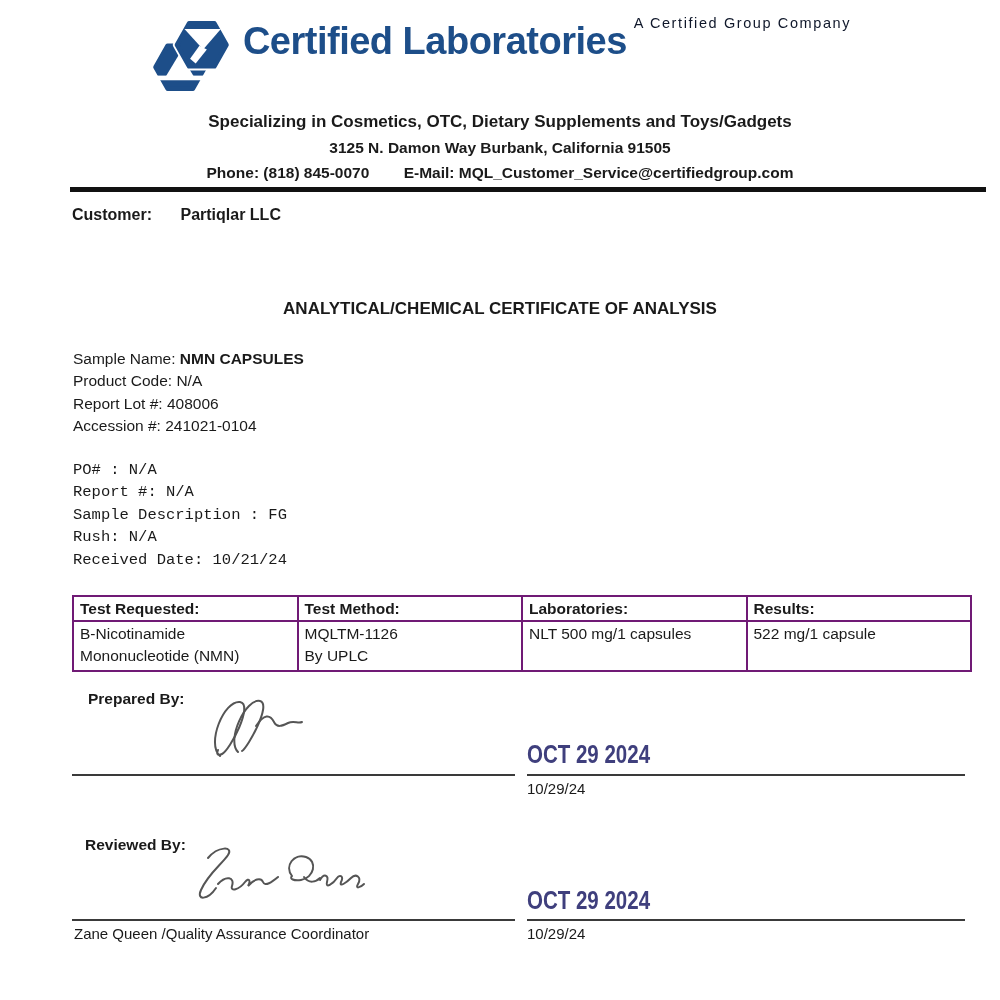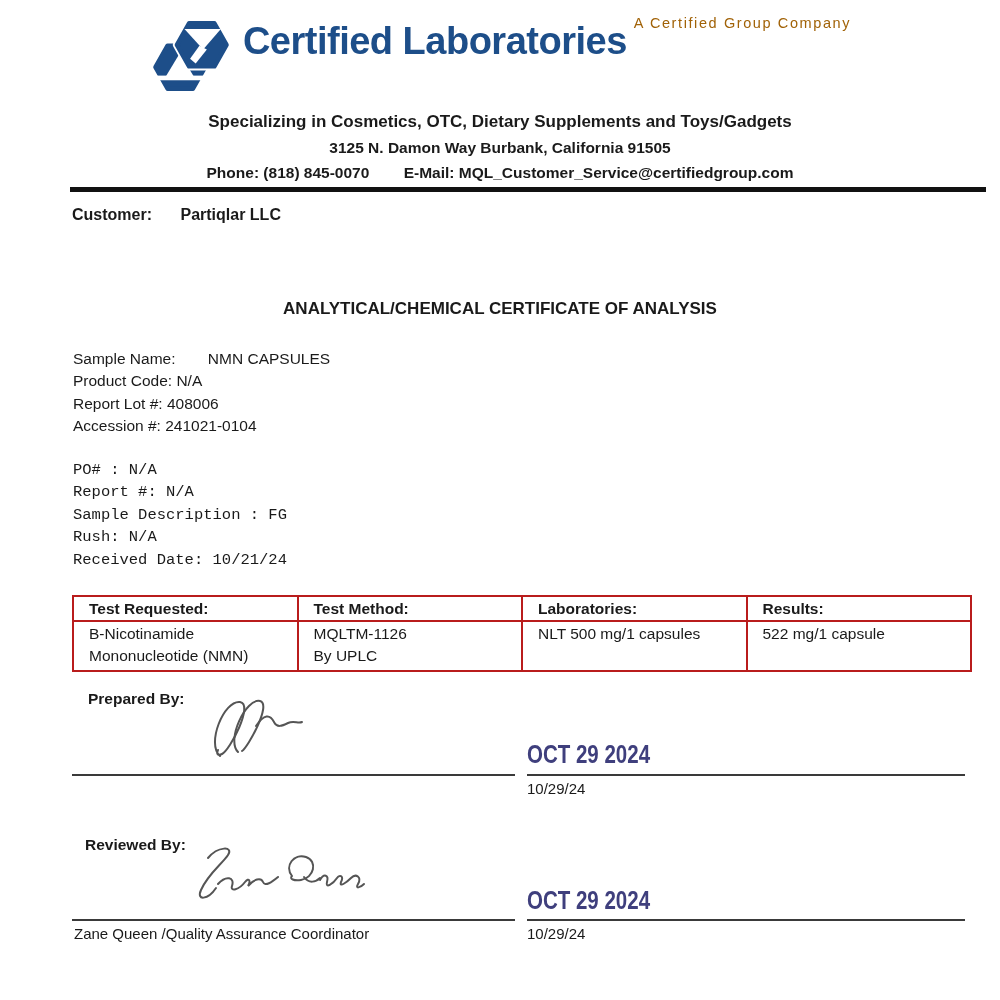--- a/index.html
+++ b/index.html
@@ -6,40 +6,40 @@
   .page{
     position:relative;width:1000px;height:1000px;background:#ffffff;
     font-family:"Liberation Sans",sans-serif;color:#1a1a1a;overflow:hidden;
     margin:0 auto;
   }
   
   .brand-row{position:absolute;top:12px;left:0;width:100%;display:flex;justify-content:center;align-items:flex-start;gap:10px;}
   .logo{width:84px;height:88px;flex:0 0 auto;}
   .brand-text{display:flex;flex-direction:row;}
   .brand-name{font-size:38px;font-weight:700;color:#1d4e89;letter-spacing:-0.5px;line-height:1.15;margin-top:8px;}
-  .brand-tagline{font-size:14.5px;color:#a16207;letter-spacing:1.6px;margin-top:3px;margin-left:7px;font-weight:400;}
+  .brand-tagline{font-size:14.5px;color:#0f172a;letter-spacing:1.6px;margin-top:3px;margin-left:7px;font-weight:400;}
   .center-line{position:absolute;left:0;width:100%;text-align:center;font-weight:700;}
   .hdr1{top:112px;font-size:17px;}
   .hdr2{top:139px;font-size:15.5px;}
   .hdr3{top:164px;font-size:15.5px;}
   .hdr3 .email-part{margin-left:30px;}
   .rule{position:absolute;top:187px;left:70px;width:916px;height:5px;background:#111;}
   
   .customer-row{position:absolute;top:206px;left:72px;font-size:16px;font-weight:700;}
   .customer-row .cust-value{margin-left:24px;}
   
   .doc-title{position:absolute;top:299px;left:0;width:100%;text-align:center;font-weight:700;font-size:17px;}
   
   .info-block{position:absolute;left:73px;font-size:15.5px;line-height:22.4px;}
   .sample-block{top:348px;}
   .order-block{top:459px;font-family:Liberation Mono, monospace;}
-  .bold{font-weight:400;margin-left:28px;}
+  .bold{font-weight:700;}
   
   .results-table{position:absolute;top:595px;left:72px;width:900px;border-collapse:collapse;font-size:15.5px;table-layout:fixed;}
-  .results-table th,.results-table td{border:2px solid #b91c1c;text-align:left;padding:1px 15px;}
+  .results-table th,.results-table td{border:2px solid #701a75;text-align:left;padding:1px 6px;}
   .results-table th{font-weight:700;height:21px;}
   .results-table td{vertical-align:top;line-height:22px;height:42px;padding-bottom:3px;}
   
   .sig-label{position:absolute;font-weight:700;font-size:15.5px;}
   .prepared-label{left:88px;top:690px;}
   .reviewed-label{left:85px;top:836px;}
   .sig-svg{position:absolute;}
   .sig1{left:198px;top:692px;}
   .sig2{left:188px;top:838px;}
   .stamp{position:absolute;left:527px;font-weight:700;font-size:25px;color:#3f3f7d;transform:scaleX(0.82);transform-origin:left center;white-space:nowrap;}

